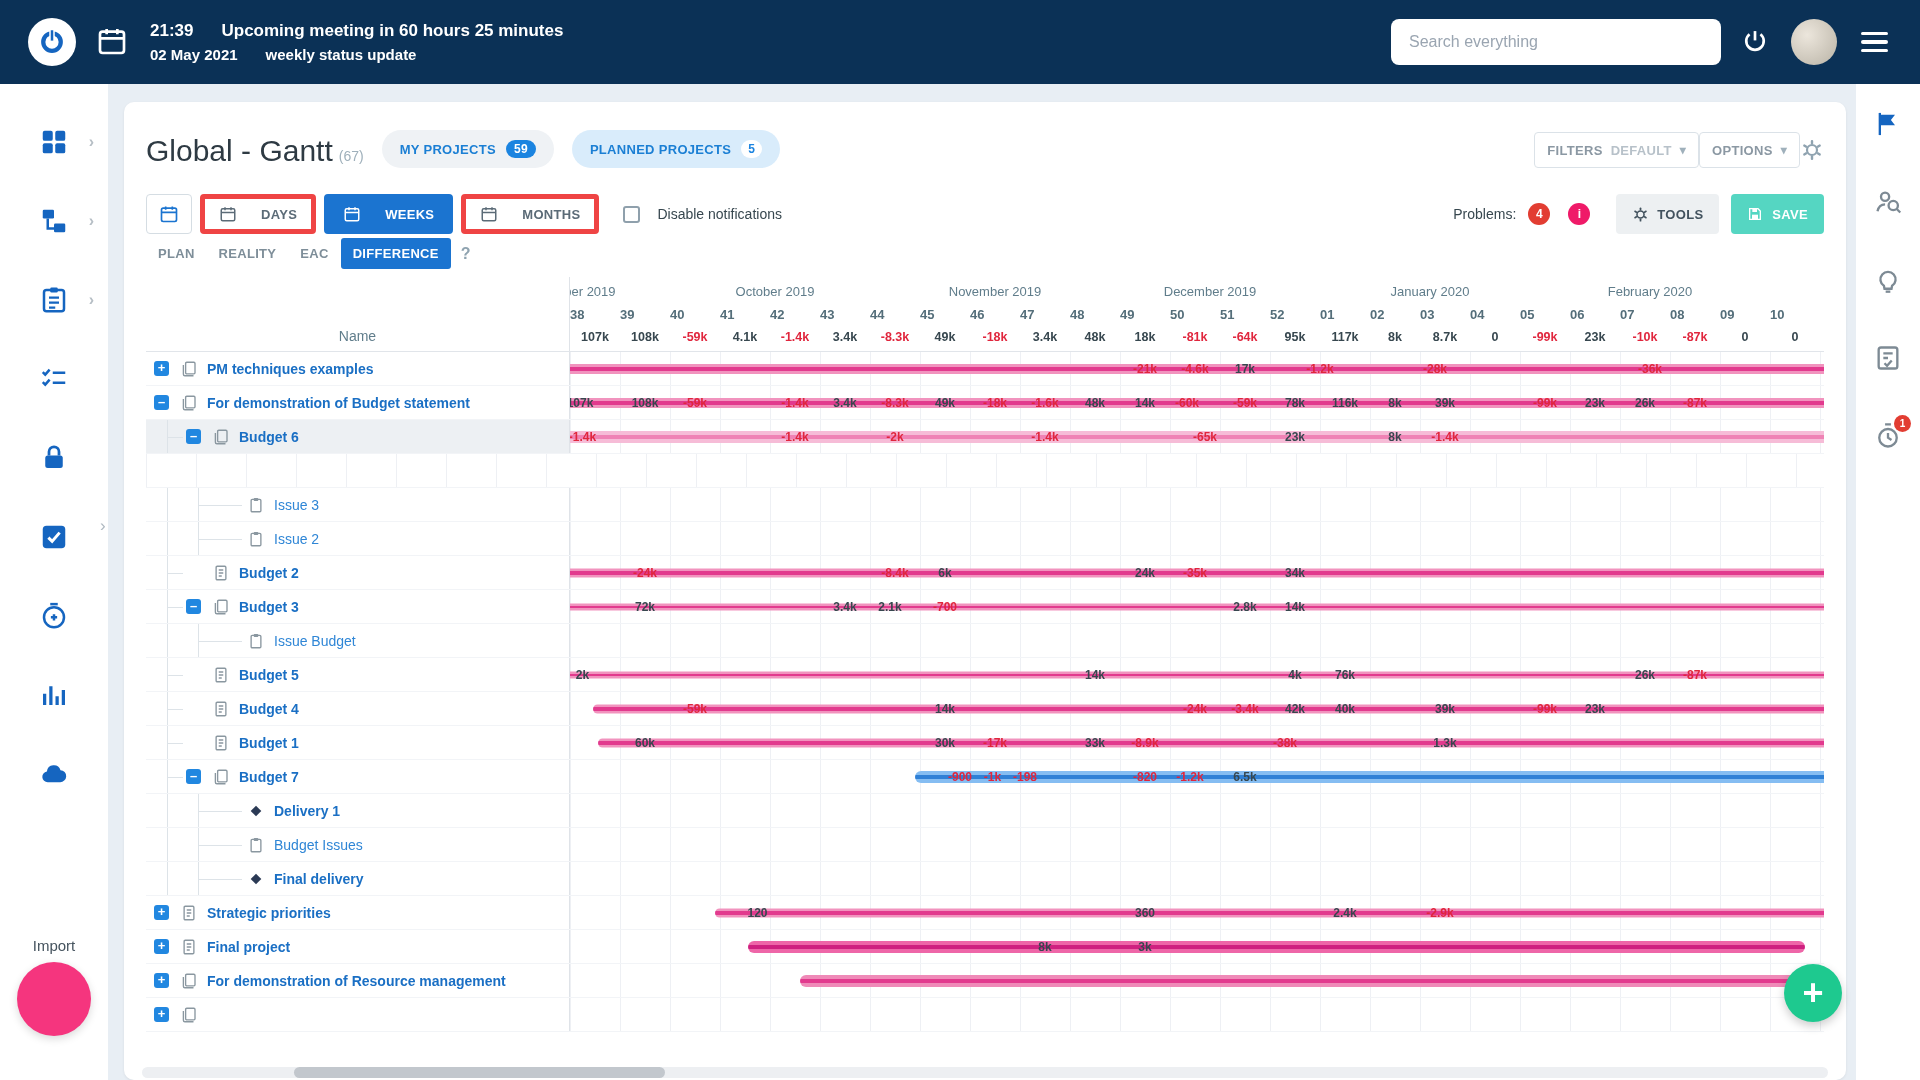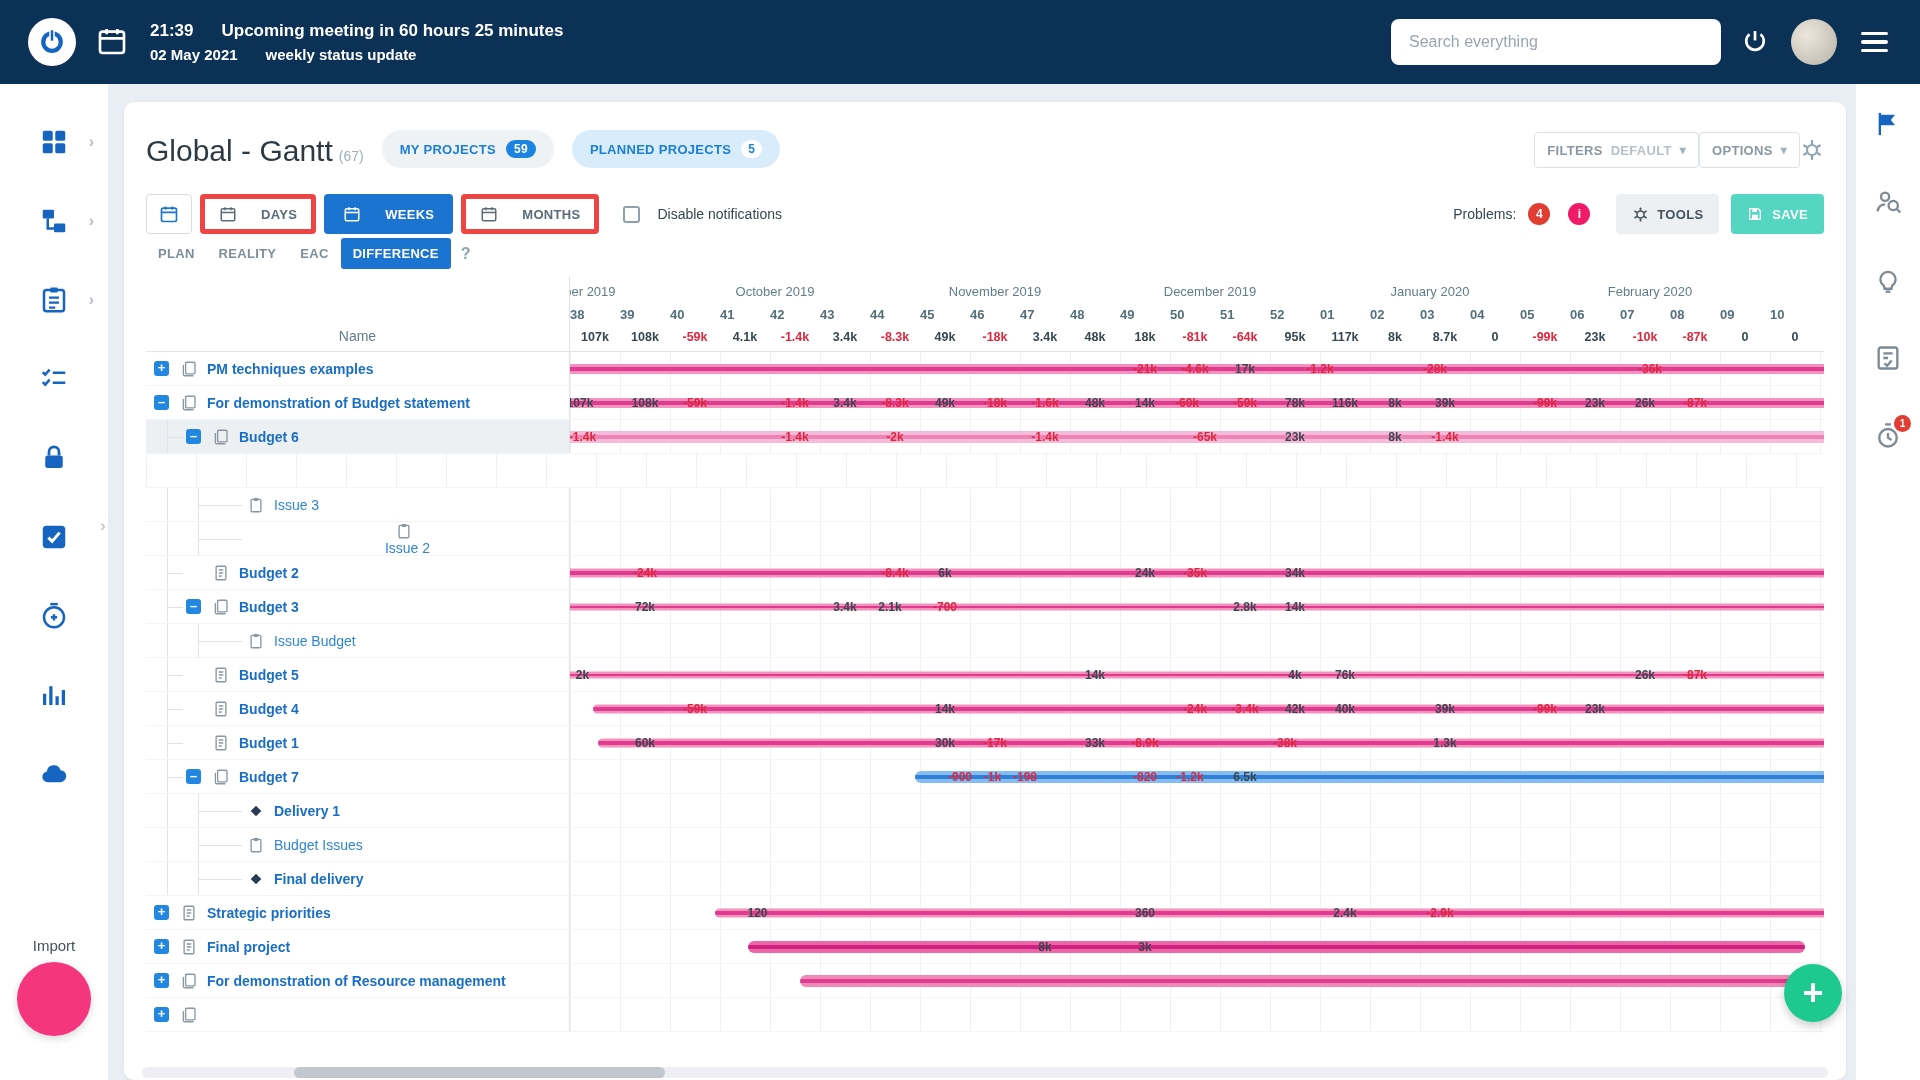--- a/index.html
+++ b/index.html
@@ -508,21 +508,21 @@
                   <svg viewBox="0 0 24 24">
                     <rect x="5.5" y="4.5" width="13" height="16.5" rx="1.5" fill="none" stroke="#8a97a0" stroke-width="1.8"></rect>
                     <rect x="9" y="2.5" width="6" height="4" rx="1" fill="#8a97a0"></rect>
                   </svg>
                 </span>
                 <span class="g-nm reg">Issue 3</span>
               </div>
               <div class="g-lane"></div>
             </div>
             <div class="g-row">
-              <div class="g-name" style="padding-left: 100px; flex-direction: column;">
+              <div class="g-name" style="padding-left: 100px;">
                 <div class="tl v" style="left: 21px;"></div>
                 <div class="tl v" style="left: 52px;"></div>
                 <div class="tl h" style="left: 52px; width: 44px;"></div>
                 <span class="ricon">
                   <svg viewBox="0 0 24 24">
                     <rect x="5.5" y="4.5" width="13" height="16.5" rx="1.5" fill="none" stroke="#8a97a0" stroke-width="1.8"></rect>
                     <rect x="9" y="2.5" width="6" height="4" rx="1" fill="#8a97a0"></rect>
                   </svg>
                 </span>
                 <span class="g-nm reg">Issue 2</span>

